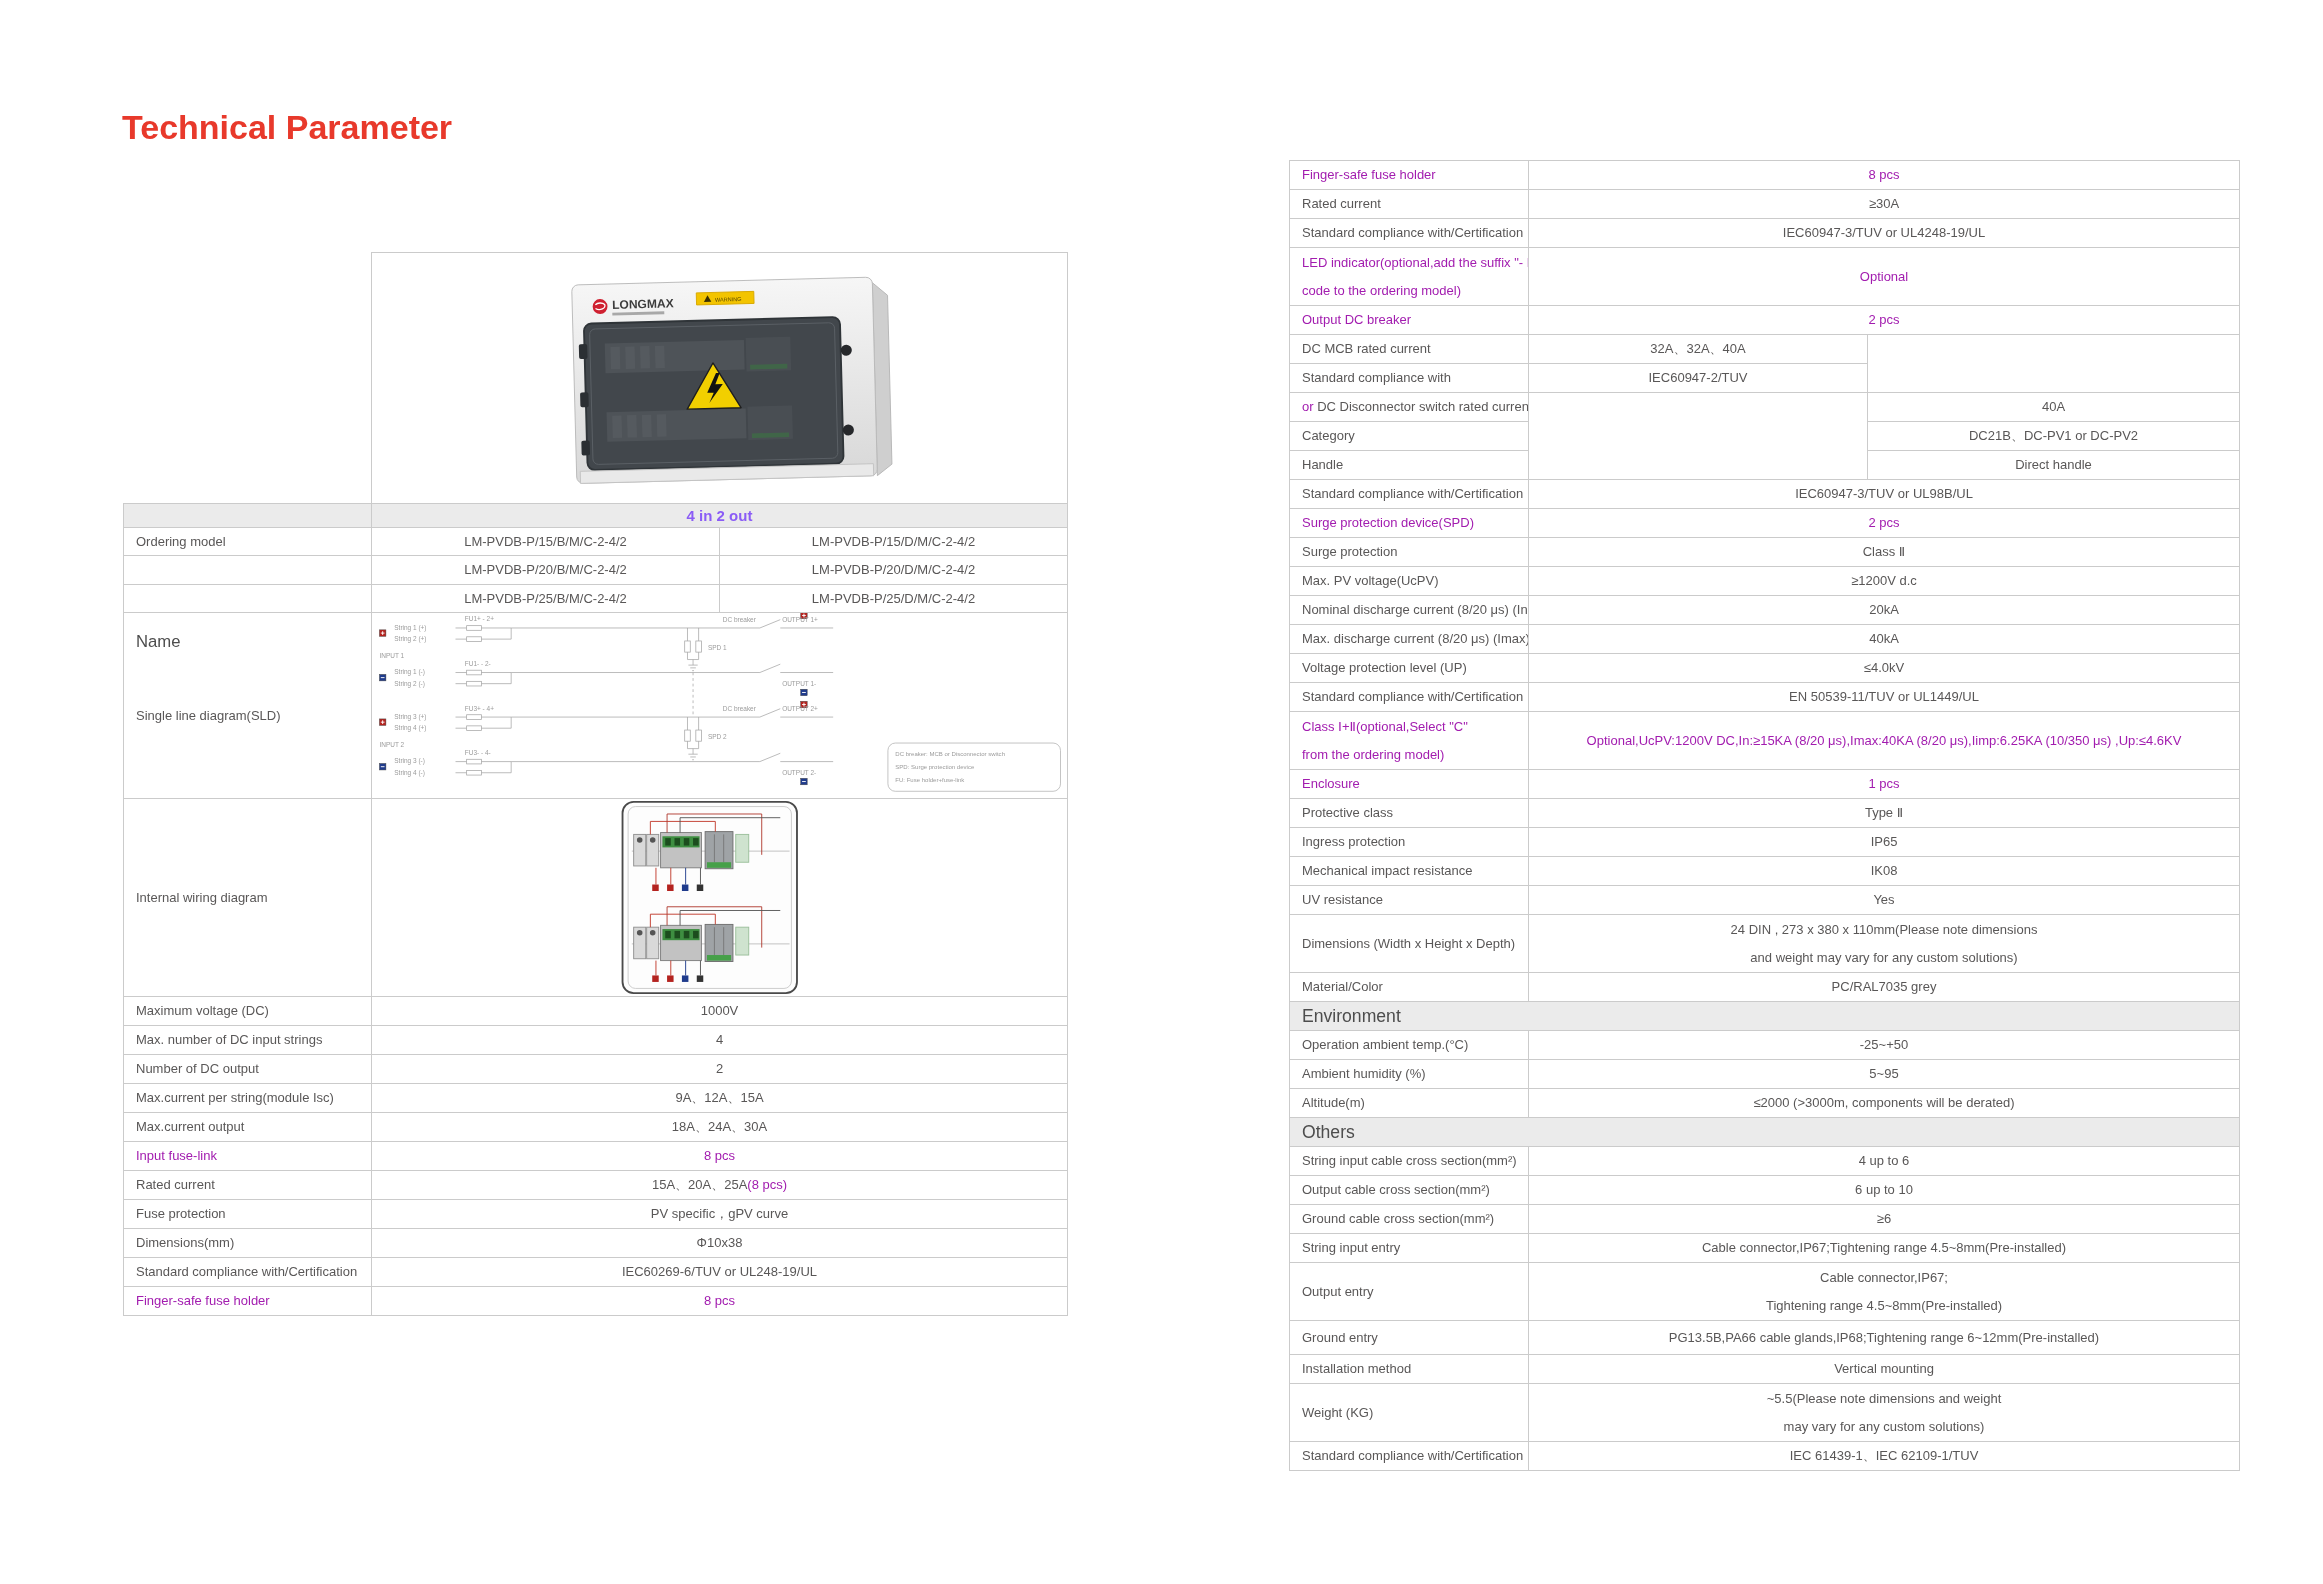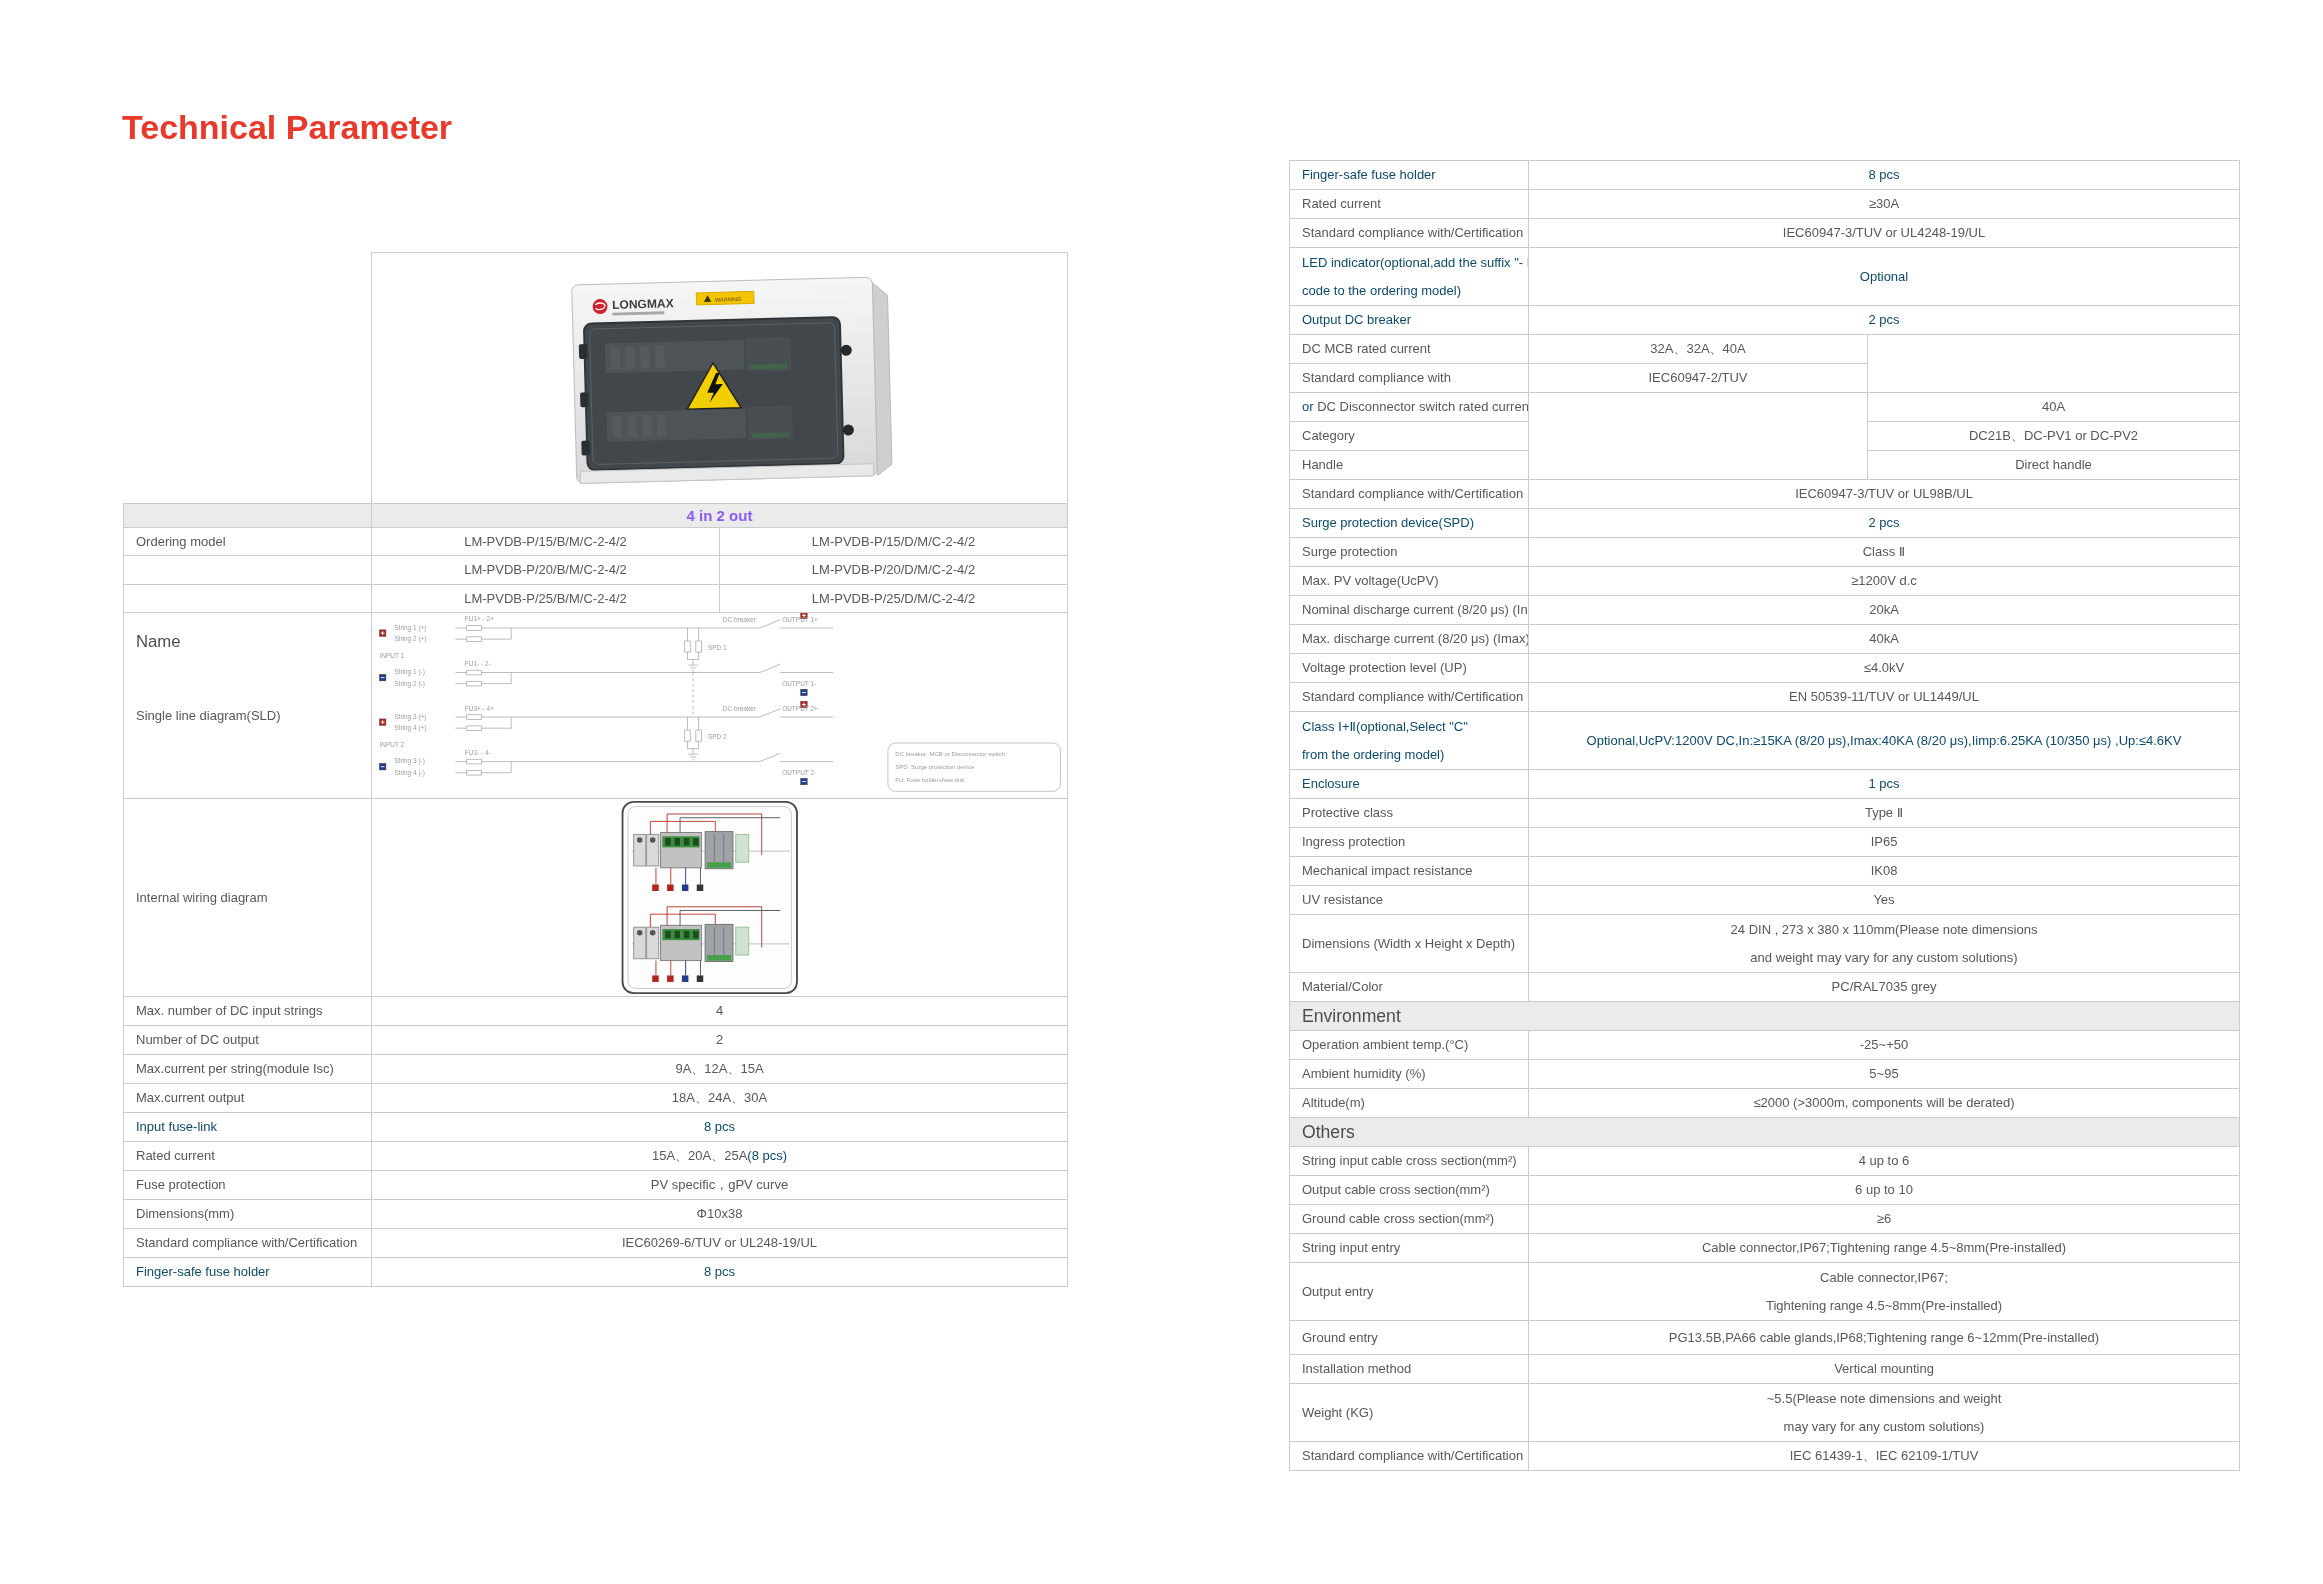--- a/index.html
+++ b/index.html
@@ -6,21 +6,21 @@
   body{width:2324px;height:1584px;position:relative;background:#fff;
        font-family:"Liberation Sans","DejaVu Sans",sans-serif;color:#595757}
   .page-title{position:absolute;left:122px;top:108px;font-size:34px;font-weight:bold;color:#e8392b}
   table{border-collapse:collapse;table-layout:fixed}
   td{border:0.9px solid #cbcbcb;font-size:13px;color:#595757;vertical-align:middle;overflow:hidden}
   .ltab{position:absolute;left:123px;top:252px;width:943px}
   .rtab{position:absolute;left:1289px;top:160px;width:950px}
   td.label{text-align:left;padding:0 5.6px 0 12px;line-height:2.1;white-space:nowrap}
   td.v{text-align:center;line-height:2.1;padding:0 3.7px;white-space:nowrap}
   td.sec{background:#ebebeb;font-size:17.6px;color:#4d4d4d;padding-left:12px;white-space:nowrap}
-  .red{color:#0c4a6e}
+  .red{color:#a21caf}
   tr.band td{background:#ebebeb}
   td.bandval{font-weight:bold;color:#8b5cf6;text-align:center;font-size:15px}
   td.ghost{border-top:hidden;border-left:hidden}
   td.imgcell,td.diagcell{padding:0;text-align:center;vertical-align:middle}
   td.namecell{position:relative}
   .namecell .nm{position:absolute;top:11px;left:12px;font-size:16.7px;color:#4d4d4d}
   .namecell .sldlbl{position:absolute;top:89px;left:12px;font-size:13px;color:#595757}
   tr.dark-top td{border-top-color:#999}
   svg{display:block;margin:0 auto}
   svg text{font-family:"Liberation Sans","DejaVu Sans",sans-serif}
@@ -303,20 +303,24 @@
               <rect x="318" y="90" width="7" height="7" fill="#b4231f"></rect>
             <rect x="334" y="90" width="7" height="7" fill="#1f3b8c"></rect>
               <rect x="350" y="90" width="7" height="7" fill="#333"></rect>
           </g>
         </svg>
       </td>
     </tr>
   </tbody>
   <tbody id="left-specs">
       <tr style="height: 29px;">
+        <td class="label">Maximum voltage (DC)</td>
+        <td class="v" colspan="2">1000V</td>
+      </tr>
+      <tr style="height: 29px;">
         <td class="label">Max. number of DC input strings</td>
         <td class="v" colspan="2">4</td>
       </tr>
       <tr style="height: 29px;">
         <td class="label">Number of DC output</td>
         <td class="v" colspan="2">2</td>
       </tr>
       <tr style="height: 29px;">
         <td class="label">Max.current per string(module Isc)</td>
         <td class="v" colspan="2">9A、12A、15A</td>

